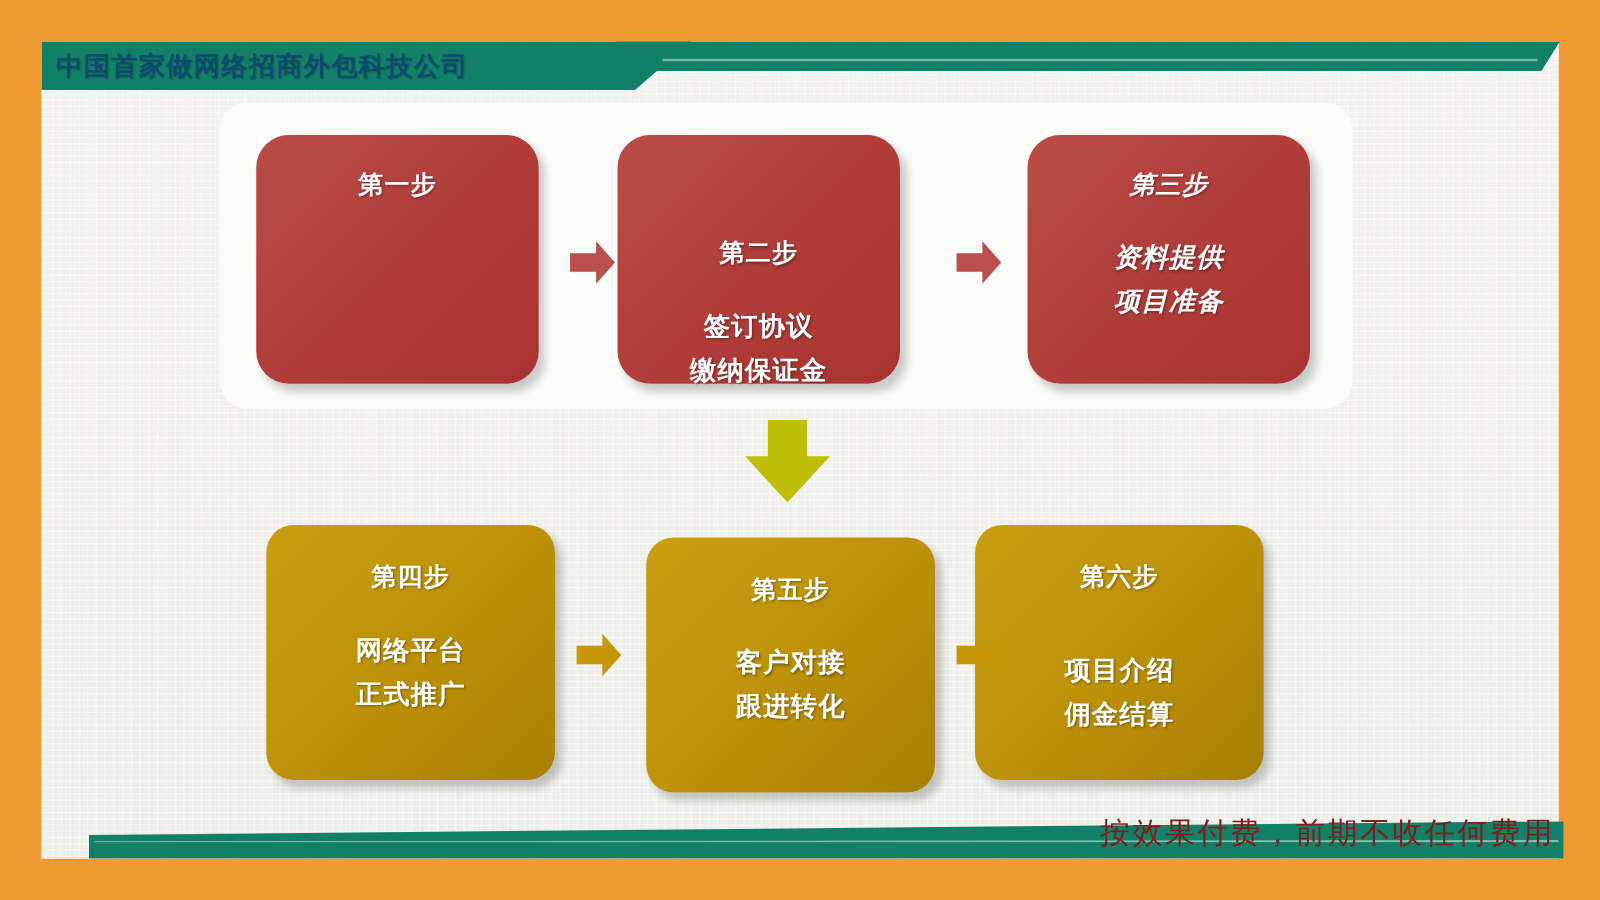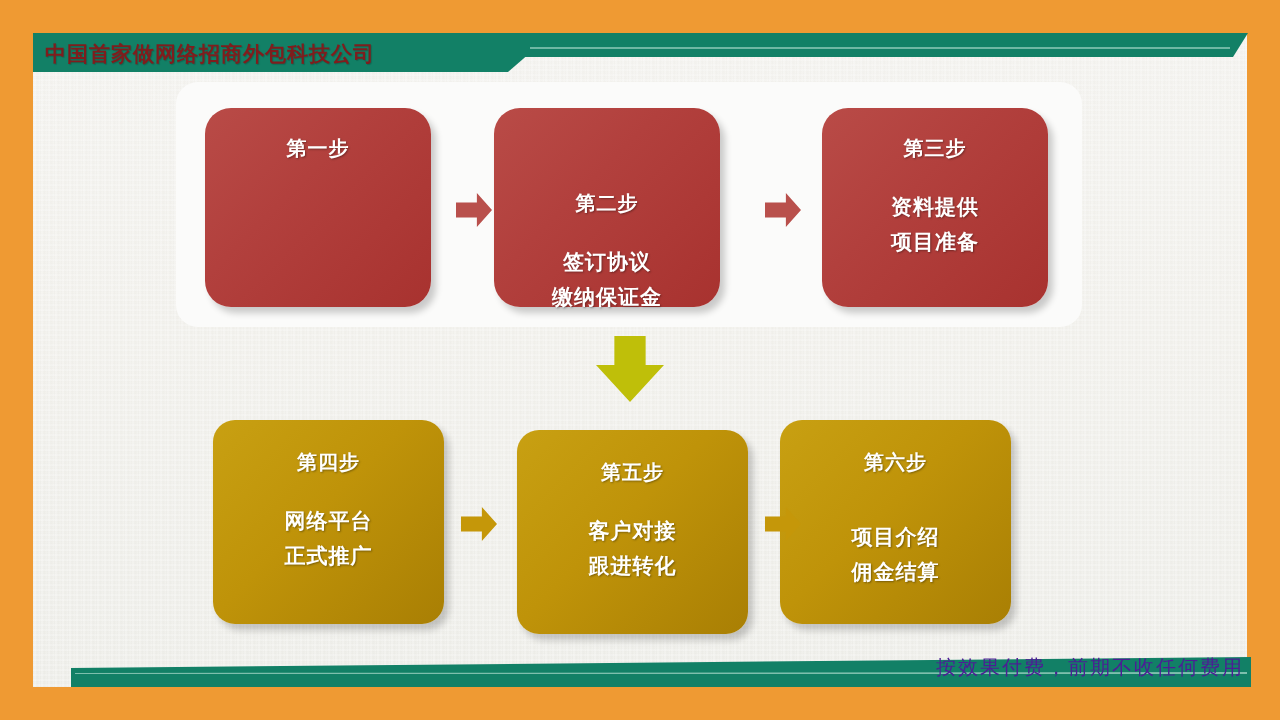--- a/index.html
+++ b/index.html
@@ -65,21 +65,21 @@
     background: #6fb7a4;
   }
 
   #header-title {
     position: absolute;
     left: 45px; top: 37px;
     height: 34px;
     line-height: 34px;
     font-size: 21px;
     font-weight: bold;
-    color: #7f1d1d;
+    color: #0c4a6e;
     letter-spacing: 1px;
     white-space: nowrap;
     z-index: 5;
     text-shadow: 1px 1px 1px rgba(0,0,0,0.18);
   }
 
   
   #top-panel {
     position: absolute;
     left: 176px; top: 82px;
@@ -131,21 +131,21 @@
     font-weight: bold;
     line-height: 1;
     letter-spacing: 1px;
     text-shadow: 1px 1px 2px rgba(0,0,0,0.35);
     white-space: nowrap;
   }
 
   
   #box-1 { left: 205px; top: 108px; }
   #box-2 { left: 494px; top: 108px; justify-content: flex-end; }
-  #box-3 { left: 822px; top: 108px; }
+  #box-3 { left: 822px; top: 108px; font-style: italic; }
   
   #box-4 { left: 213px; top: 420px; }
   #box-5 { left: 517px; top: 430px; }
   #box-6 { left: 780px; top: 420px; gap: 16px; }
 
   
   .arrow-right {
     position: absolute;
     width: 36px; height: 34px;
     filter: drop-shadow(2px 3px 2px rgba(0,0,0,0.22));
@@ -186,22 +186,22 @@
     position: absolute;
     left: 42px; top: 24px;
     width: 1172px; height: 2px;
     background: #7dbfad;
     clip-path: polygon(0 1px, 1172px 0, 1172px 2px, 0 2px);
   }
   #footer-text {
     position: absolute;
     right: 36px; top: 647px;
     height: 40px; line-height: 40px;
-    font-size: 20px;
-    color: #4c1d95;
+    font-size: 24px;
+    color: #7f1d1d;
     letter-spacing: 2px;
     white-space: nowrap;
     z-index: 6;
   }
 </style>
 </head>
 <body>
 
 <div id="slide">
 

